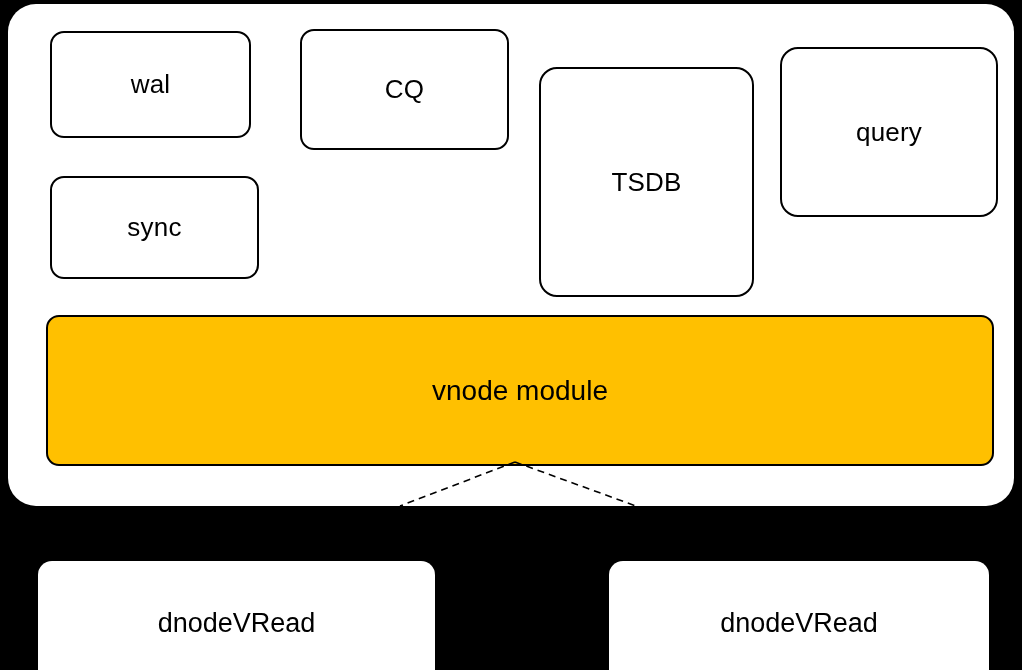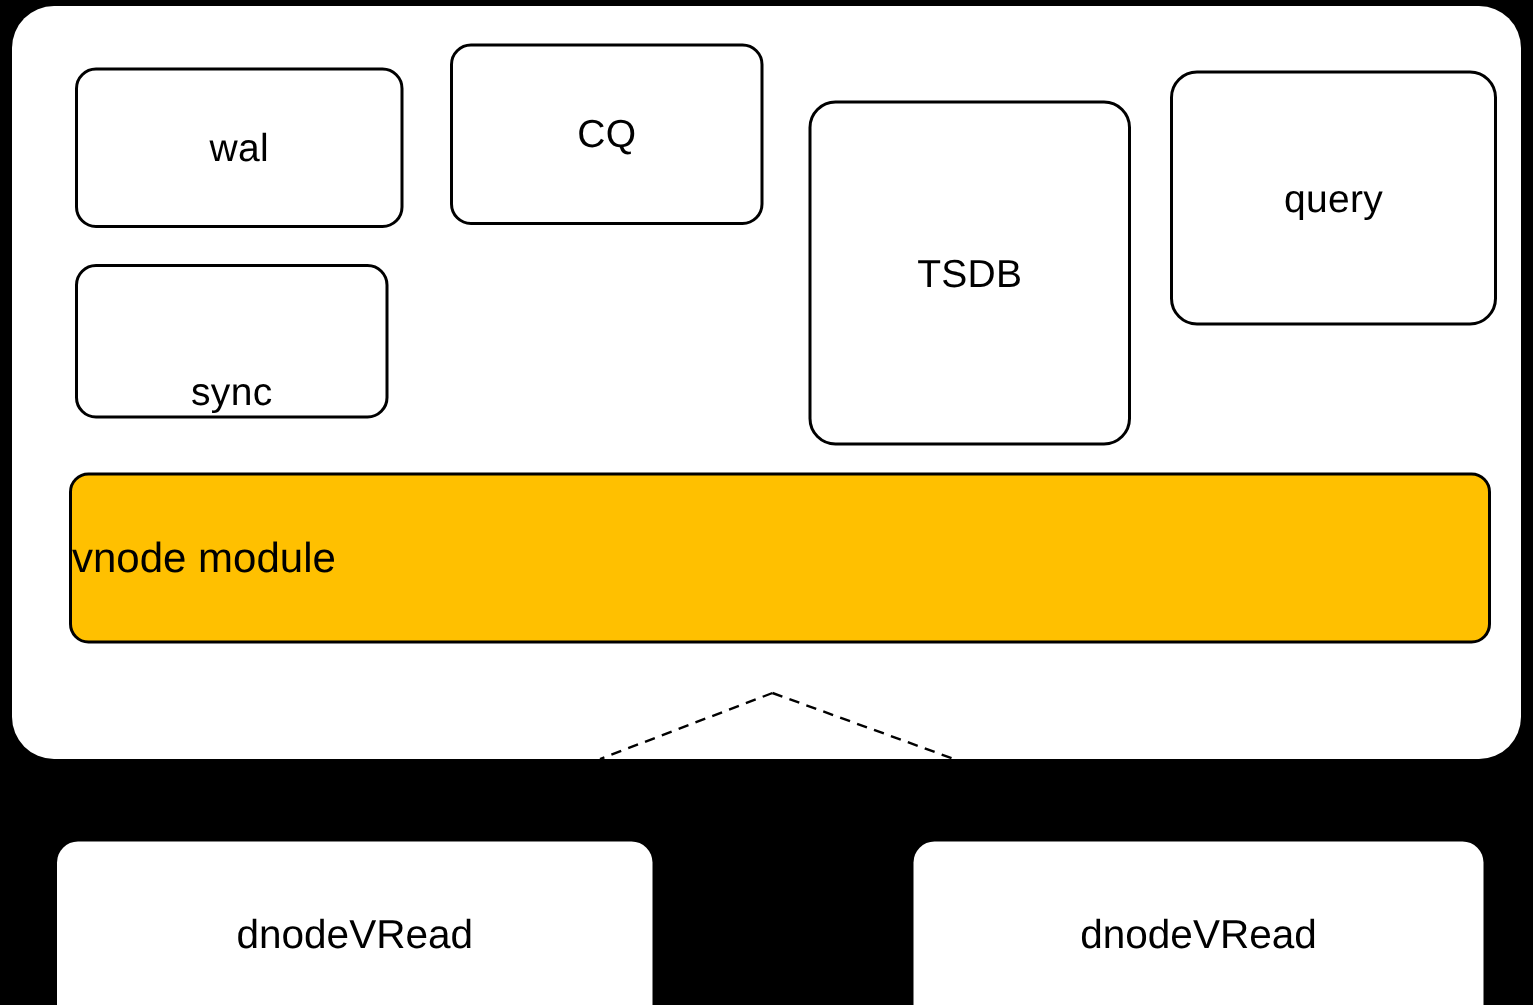--- a/index.html
+++ b/index.html
@@ -45,40 +45,41 @@
     box-sizing: border-box;
     display: flex;
     align-items: center;
     justify-content: center;
     color: #000000;
     font-size: 26px;
     font-weight: 400;
     letter-spacing: 0.2px;
   }
 
-  .mod-wal    { left: 42px;  top: 41px;  width: 219px; height: 107px; }
+  .mod-wal    { left: 42px;  top: 27px;  width: 201px; height: 107px; }
   .mod-cq     { left: 292px; top: 25px;  width: 209px; height: 121px; }
-  .mod-sync   { left: 42px;  top: 172px; width: 209px; height: 103px; align-items: flex-end; }
+  .mod-sync   { left: 42px;  top: 172px; width: 209px; height: 103px; }
   .mod-events { left: 292px; top: 172px; width: 209px; height: 103px; }
   .mod-tsdb   { left: 531px; top: 43px;  width: 215px; height: 230px; border-radius: 18px; margin-top: 20px; }
   .mod-query  { left: 772px; top: 43px;  width: 218px; height: 170px; border-radius: 18px; }
 
   
   .vnode-module-bar {
     position: absolute;
     left: 38px;
     top: 311px;
     width: 948px;
-    height: 114px;
+    height: 151px;
     background: #ffc000;
     border: 2px solid #000000;
     border-radius: 13px;
     box-sizing: border-box;
     display: flex;
     align-items: center;
+    justify-content: center;
     color: #000000;
     font-size: 28px;
     font-weight: 400;
   }
 
   
   .connectors {
     position: absolute;
     left: 0;
     top: 0;

